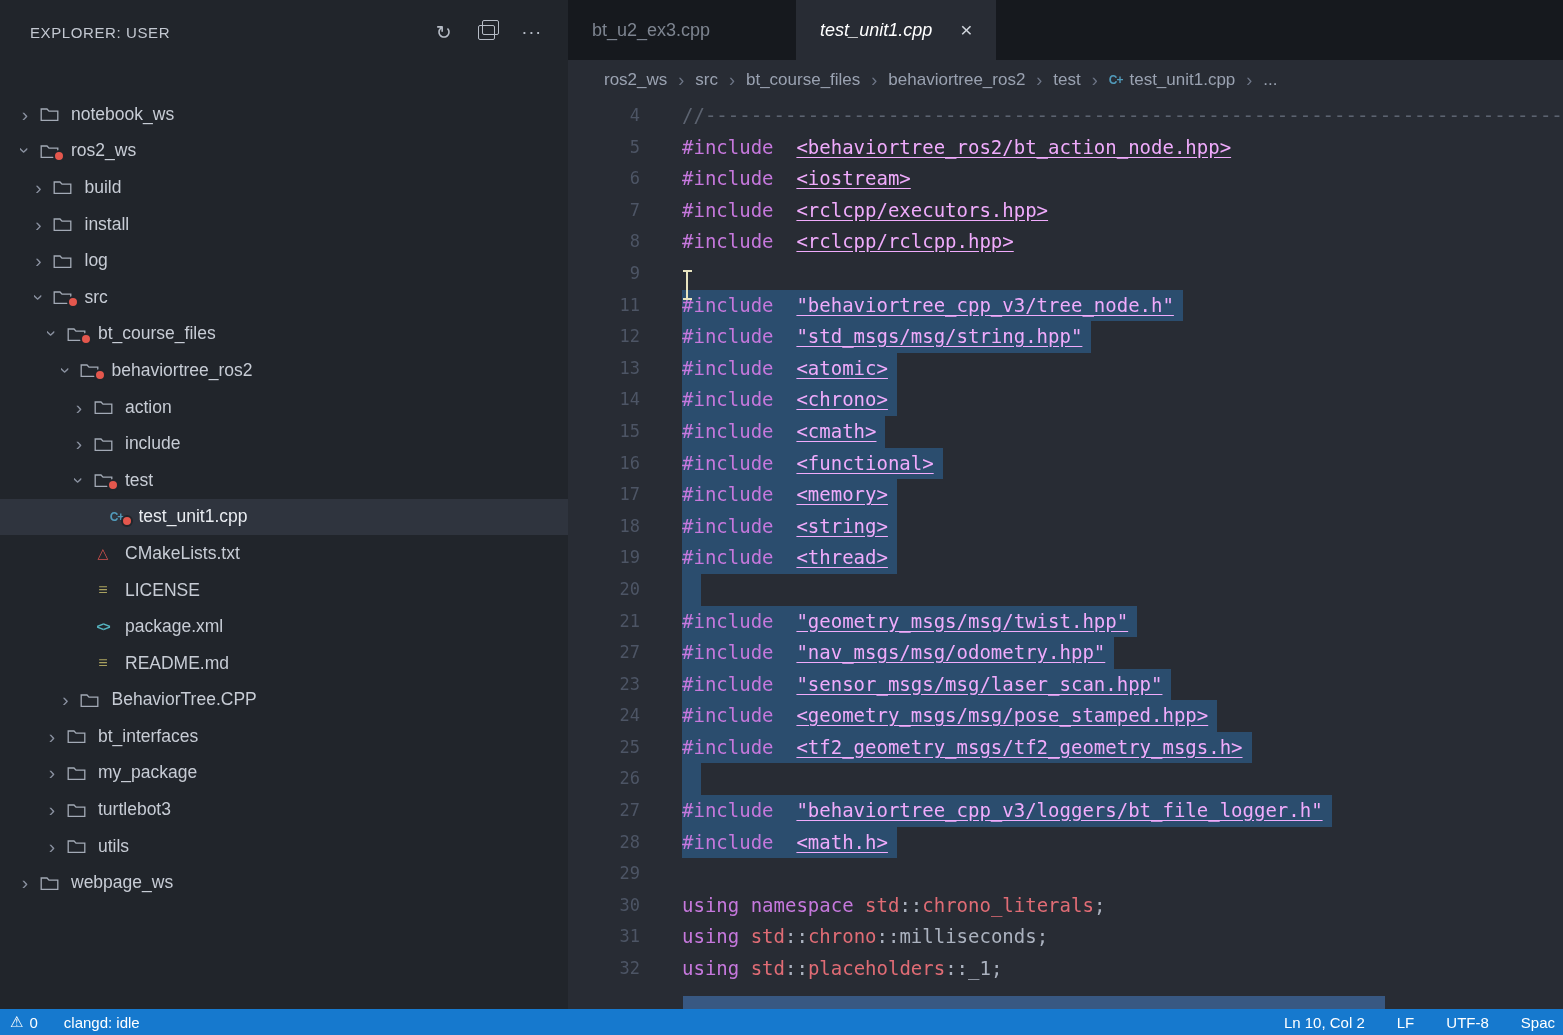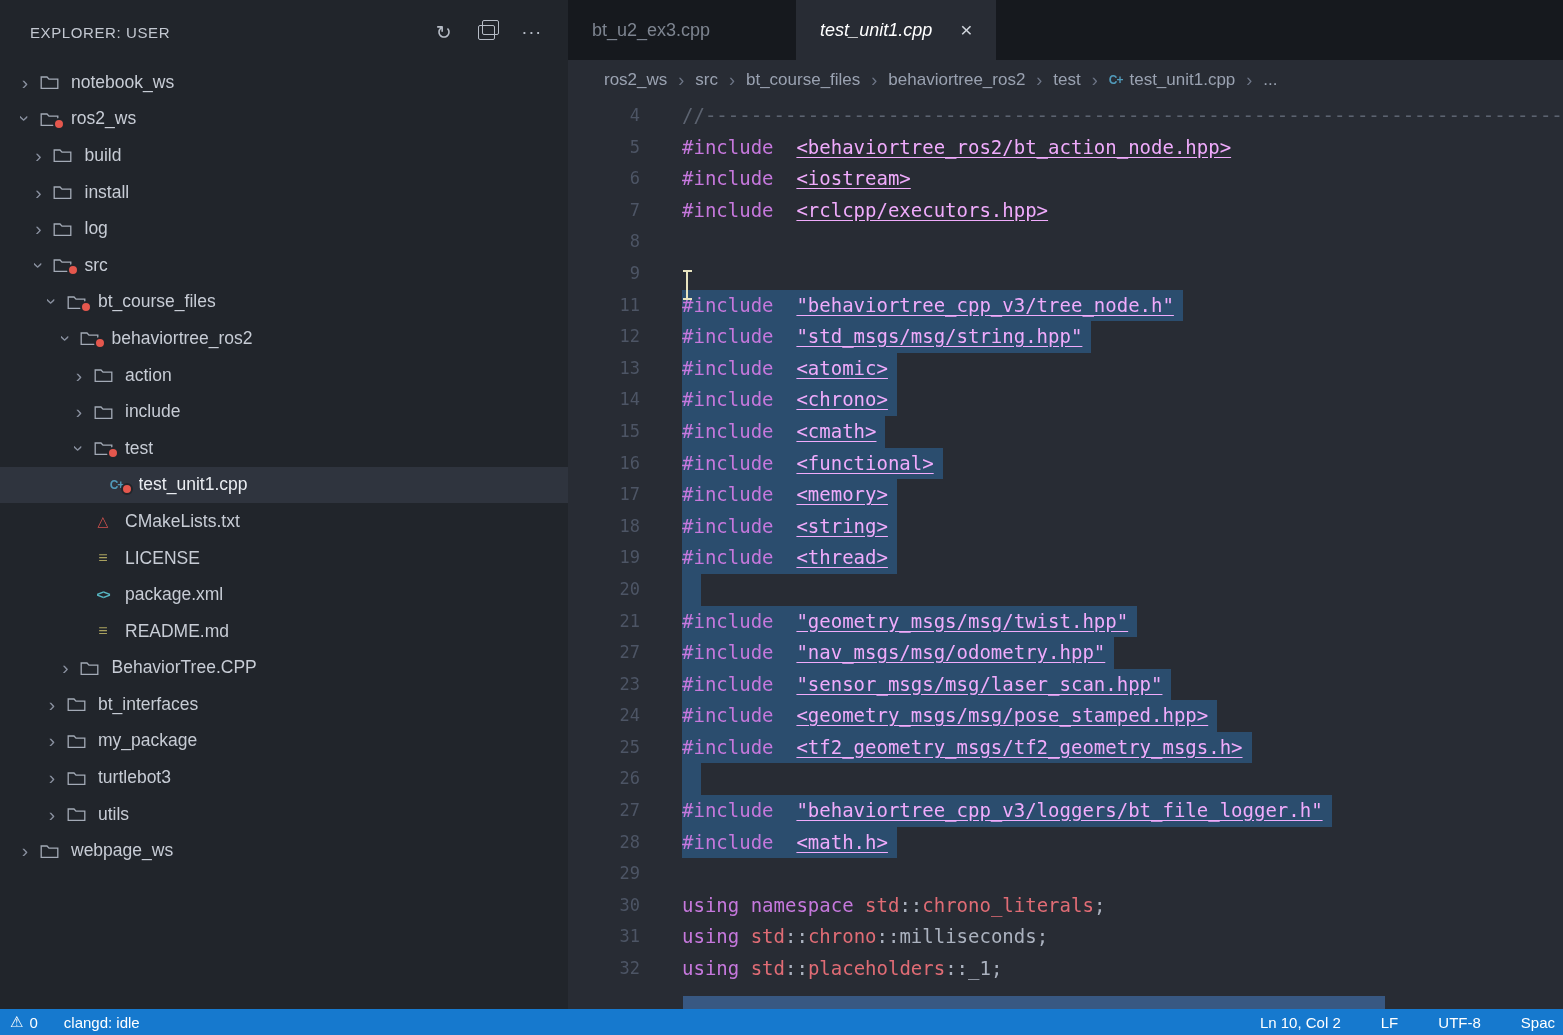--- a/index.html
+++ b/index.html
@@ -1,20 +1,20 @@
 <!DOCTYPE html>
 <html><head>
 <meta charset="utf-8">
 <style>
   html,body{margin:0;padding:0;width:1563px;height:1035px;overflow:hidden;background:#282c34;
     font-family:"Liberation Sans",sans-serif;-webkit-font-smoothing:antialiased;position:relative;}
   .app{display:flex;width:100%;height:100%;}
 
   
-  .sidebar{width:568px;flex:none;background:#21252b;display:flex;flex-direction:column;overflow:hidden;}
+  .sidebar{width:568px;flex:none;background:#21252b;display:flex;flex-direction:column;overflow:hidden;gap:32px;}
   .sidebar-header{height:64px;flex:none;display:flex;align-items:center;padding:0 26px 0 30px;
     color:#c3c8d1;font-size:15px;letter-spacing:.6px;}
   .sidebar-header .title{flex:1;}
   .hicon{color:#b6bcc6;font-size:19px;margin-left:26px;cursor:pointer;display:flex;align-items:center;}
   .sq{width:15px;height:13px;border:1.6px solid #b6bcc6;border-radius:2px;position:relative;display:inline-block;}
   .sq::after{content:'';position:absolute;left:3px;top:-6px;width:15px;height:13px;border:1.6px solid #b6bcc6;
     border-radius:2px;}
   .tree{flex:1;overflow:hidden;}
   .tree-row{height:36.6px;display:flex;align-items:center;color:#c7ccd5;font-size:17.5px;cursor:pointer;white-space:nowrap;}
   .tree-row.selected{background:#2f343e;color:#e9ecf1;}
@@ -57,21 +57,21 @@
   .hscroll{position:absolute;left:683px;bottom:26px;width:702px;height:13px;background:rgba(70,125,195,.55);z-index:5;}
   .ibeam{position:absolute;left:686px;top:270px;width:2px;height:30px;background:#e8e4c0;z-index:6;}
   .ibeam::before,.ibeam::after{content:'';position:absolute;left:-3.5px;width:9px;height:2px;background:#e8e4c0;}
   .ibeam::before{top:0;}
   .ibeam::after{bottom:0;}
 
   
   .statusbar{position:absolute;left:0;right:0;bottom:0;height:26px;background:#1679ce;color:#fff;
     display:flex;align-items:center;font-size:15px;padding:0 8px 0 10px;z-index:10;white-space:nowrap;}
   .sb-left{display:flex;align-items:center;gap:26px;flex:1;}
-  .sb-right{display:flex;align-items:center;gap:40px;}
+  .sb-right{display:flex;align-items:center;gap:32px;}
   .sb-item{display:flex;align-items:center;gap:6px;cursor:pointer;}
 </style>
 </head>
 <body>
 
 <div class="app">
 
   <aside class="sidebar">
     <div class="sidebar-header">
       <span class="title">EXPLORER: USER</span>
@@ -303,21 +303,21 @@
         <span class="bc-cpp">C+</span>
         <span class="bc-item">test_unit1.cpp</span>
         <span class="bc-sep">›</span>
         <span class="bc-item">...</span>
       </div>
     <div class="code">
         <div class="code-line"><span class="gutter">4</span><span class="ltext"><span class="tk-com">//----------------------------------------------------------------------------------------------------</span></span></div>
         <div class="code-line"><span class="gutter">5</span><span class="ltext"><span class="tk-kw">#include</span><span class="tk-pl">  </span><span class="tk-inc">&lt;behaviortree_ros2/bt_action_node.hpp&gt;</span></span></div>
         <div class="code-line"><span class="gutter">6</span><span class="ltext"><span class="tk-kw">#include</span><span class="tk-pl">  </span><span class="tk-inc">&lt;iostream&gt;</span></span></div>
         <div class="code-line"><span class="gutter">7</span><span class="ltext"><span class="tk-kw">#include</span><span class="tk-pl">  </span><span class="tk-inc">&lt;rclcpp/executors.hpp&gt;</span></span></div>
-        <div class="code-line"><span class="gutter">8</span></div>
+        <div class="code-line"><span class="gutter">8</span><span class="ltext"><span class="tk-kw">#include</span><span class="tk-pl">  </span><span class="tk-inc">&lt;rclcpp/rclcpp.hpp&gt;</span></span></div>
         <div class="code-line"><span class="gutter">9</span><span class="ltext"></span></div>
         <div class="code-line"><span class="gutter">11</span><span class="ltext"><span class="sel"><span class="tk-kw">#include</span><span class="tk-pl">  </span><span class="tk-inc">"behaviortree_cpp_v3/tree_node.h"</span></span></span></div>
         <div class="code-line"><span class="gutter">12</span><span class="ltext"><span class="sel"><span class="tk-kw">#include</span><span class="tk-pl">  </span><span class="tk-inc">"std_msgs/msg/string.hpp"</span></span></span></div>
         <div class="code-line"><span class="gutter">13</span><span class="ltext"><span class="sel"><span class="tk-kw">#include</span><span class="tk-pl">  </span><span class="tk-inc">&lt;atomic&gt;</span></span></span></div>
         <div class="code-line"><span class="gutter">14</span><span class="ltext"><span class="sel"><span class="tk-kw">#include</span><span class="tk-pl">  </span><span class="tk-inc">&lt;chrono&gt;</span></span></span></div>
         <div class="code-line"><span class="gutter">15</span><span class="ltext"><span class="sel"><span class="tk-kw">#include</span><span class="tk-pl">  </span><span class="tk-inc">&lt;cmath&gt;</span></span></span></div>
         <div class="code-line"><span class="gutter">16</span><span class="ltext"><span class="sel"><span class="tk-kw">#include</span><span class="tk-pl">  </span><span class="tk-inc">&lt;functional&gt;</span></span></span></div>
         <div class="code-line"><span class="gutter">17</span><span class="ltext"><span class="sel"><span class="tk-kw">#include</span><span class="tk-pl">  </span><span class="tk-inc">&lt;memory&gt;</span></span></span></div>
         <div class="code-line"><span class="gutter">18</span><span class="ltext"><span class="sel"><span class="tk-kw">#include</span><span class="tk-pl">  </span><span class="tk-inc">&lt;string&gt;</span></span></span></div>
         <div class="code-line"><span class="gutter">19</span><span class="ltext"><span class="sel"><span class="tk-kw">#include</span><span class="tk-pl">  </span><span class="tk-inc">&lt;thread&gt;</span></span></span></div>

